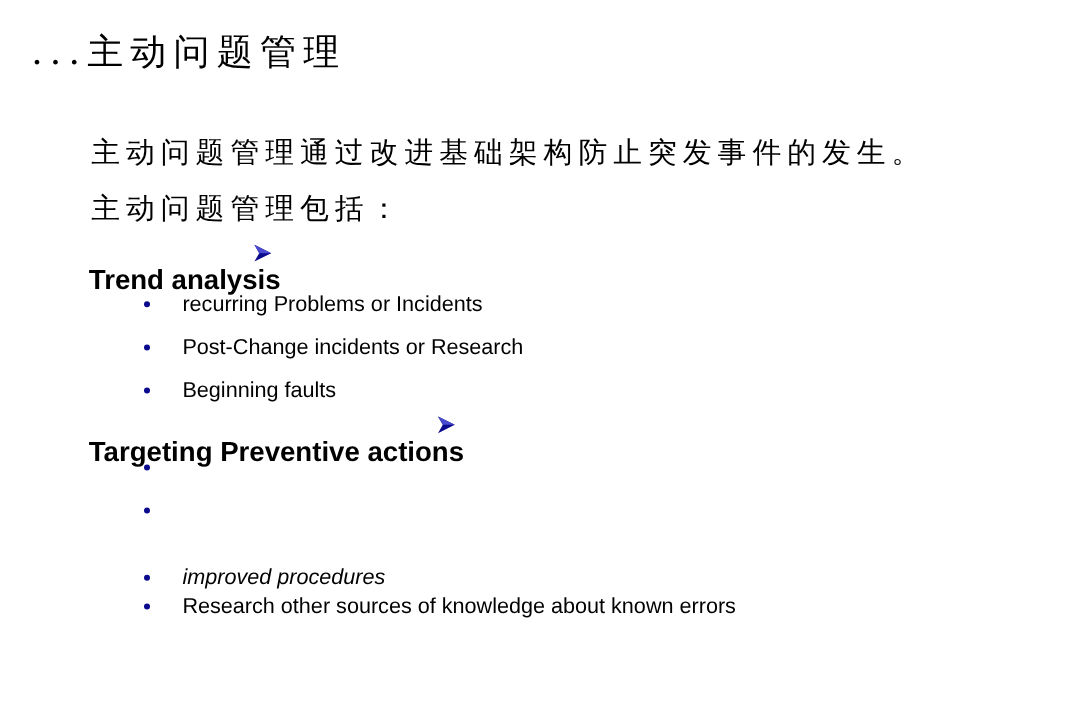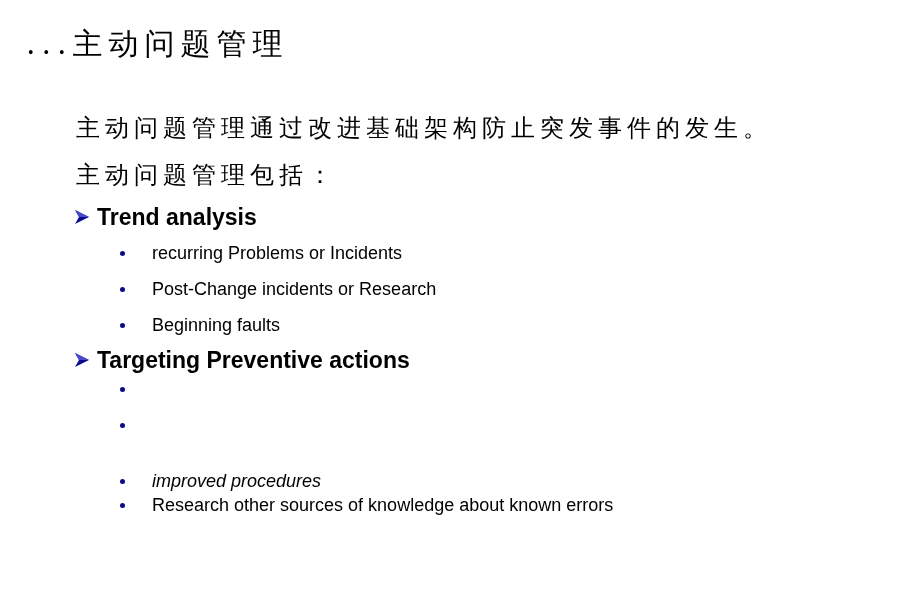--- a/index.html
+++ b/index.html
@@ -32,22 +32,23 @@
       letter-spacing: 5px;
       line-height: 32px;
       white-space: nowrap;
     }
     .intro-1 { top: 114px; }
     .intro-2 { top: 161px; }
     .section-head {
       position: absolute;
       left: 74px;
       display: flex;
-      align-items: center;
+      align-items: flex-end;
       white-space: nowrap;
+      flex-direction: column;
     }
     .arrow-icon {
       width: 16px;
       height: 16px;
       margin-right: 7px;
       display: inline-block;
     }
     .section-label {
       font-family: "Liberation Sans", sans-serif;
       font-weight: bold;

